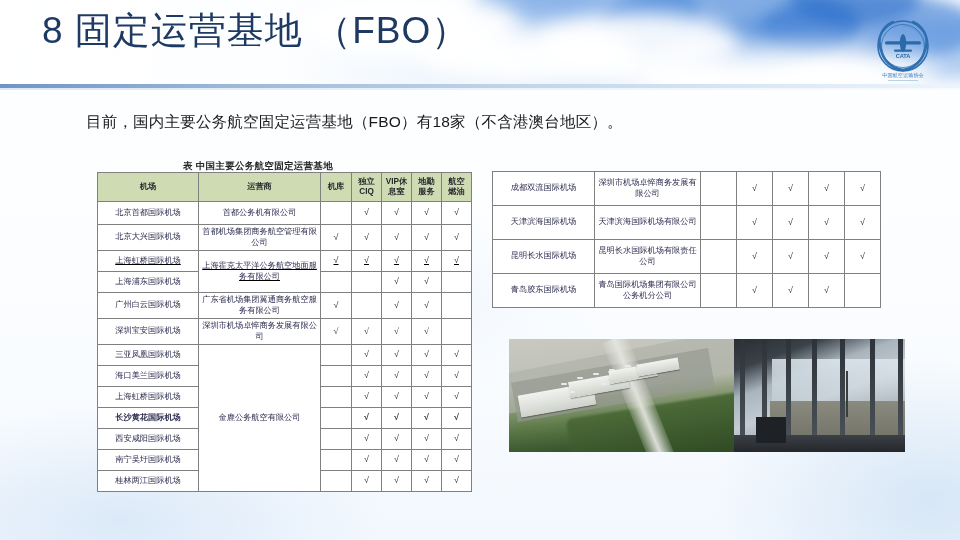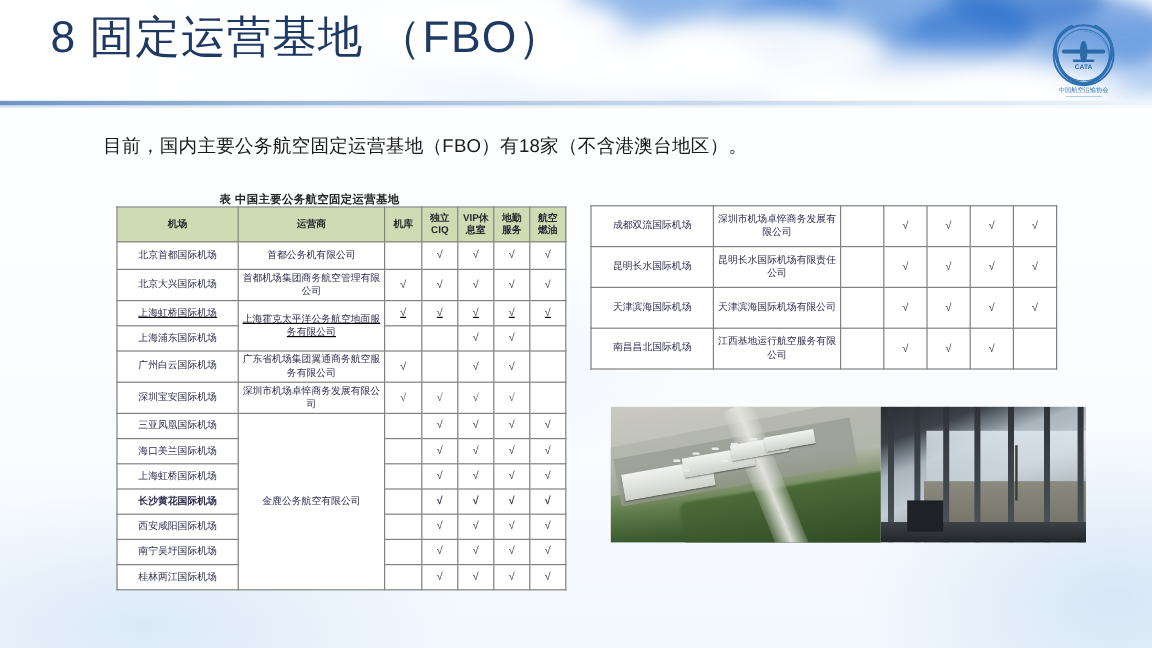--- a/index.html
+++ b/index.html
@@ -305,40 +305,40 @@
           <tr>
             <td class="apname">成都双流国际机场</td>
             <td class="oper">深圳市机场卓悴商务发展有限公司</td>
             <td class="chk"></td>
             <td class="chk">√</td>
             <td class="chk">√</td>
             <td class="chk">√</td>
             <td class="chk">√</td>
           </tr>
           <tr>
+            <td class="apname">天津滨海国际机场</td>
+            <td class="oper">天津滨海国际机场有限公司</td>
+            <td class="chk"></td>
+            <td class="chk">√</td>
+            <td class="chk">√</td>
+            <td class="chk">√</td>
+            <td class="chk">√</td>
+          </tr>
+          <tr>
             <td class="apname">昆明长水国际机场</td>
             <td class="oper">昆明长水国际机场有限责任公司</td>
             <td class="chk"></td>
             <td class="chk">√</td>
             <td class="chk">√</td>
             <td class="chk">√</td>
             <td class="chk">√</td>
           </tr>
           <tr>
-            <td class="apname">天津滨海国际机场</td>
-            <td class="oper">天津滨海国际机场有限公司</td>
-            <td class="chk"></td>
-            <td class="chk">√</td>
-            <td class="chk">√</td>
-            <td class="chk">√</td>
-            <td class="chk">√</td>
-          </tr>
-          <tr>
-            <td class="apname">南昌昌北国际机场</td>
-            <td class="oper">江西基地运行航空服务有限公司</td>
+            <td class="apname">青岛胶东国际机场</td>
+            <td class="oper">青岛国际机场集团有限公司公务机分公司</td>
             <td class="chk"></td>
             <td class="chk">√</td>
             <td class="chk">√</td>
             <td class="chk">√</td>
             <td class="chk"></td>
           </tr>
         </tbody>
     </table>
   </div>
 

